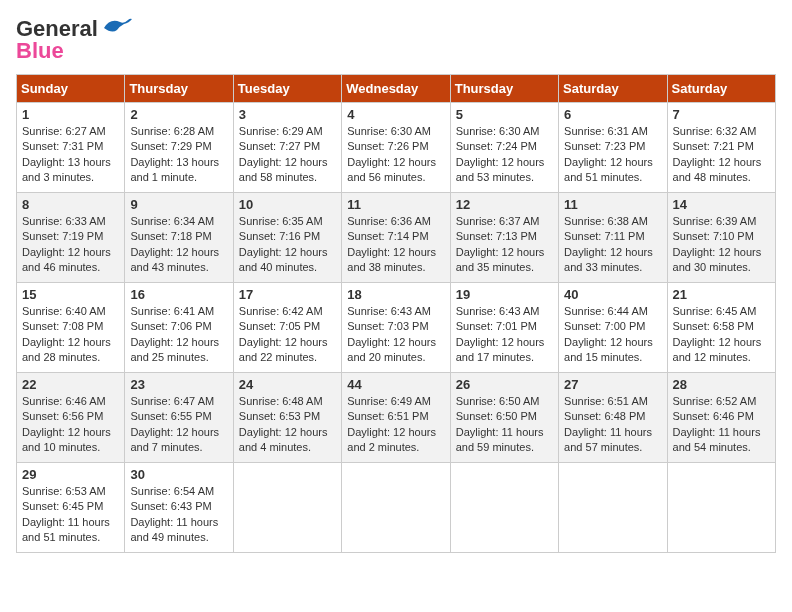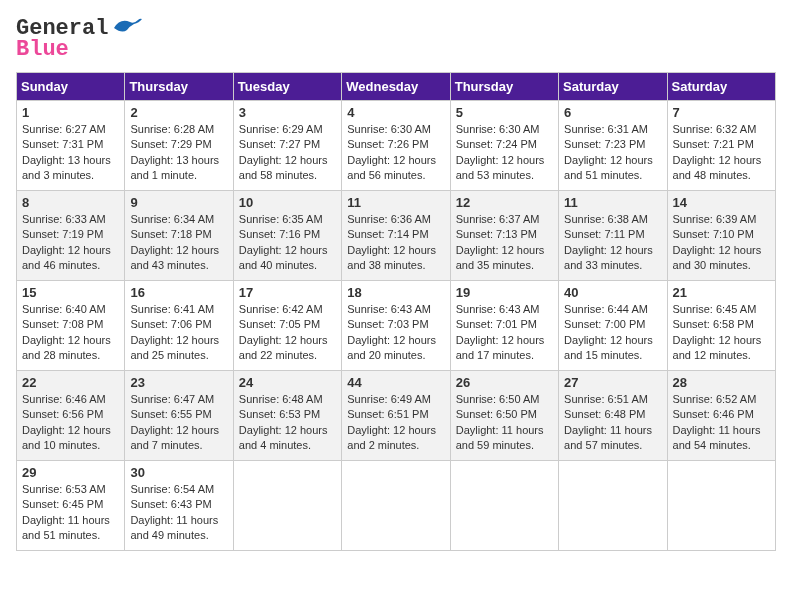--- a/index.html
+++ b/index.html
@@ -13,41 +13,40 @@
     .header {
       display: flex;
       align-items: flex-start;
       justify-content: space-between;
       margin-bottom: 10px;
     }
     .logo {
       display: flex;
       flex-direction: column;
       align-items: flex-start;
-      font-family: Liberation Mono, monospace;
     }
     .title-section {
       text-align: right;
     }
     .month-title {
       font-size: 36px;
       font-weight: normal;
       color: #333;
     }
     .subtitle {
       font-size: 16px;
       color: #555;
     }
     table {
       width: 100%;
       border-collapse: collapse;
       table-layout: fixed;
     }
     thead th {
-      background-color: #4c1d95;
+      background-color: #c2410c;
       color: #fff;
       font-size: 13px;
       font-weight: bold;
       padding: 6px 4px;
       text-align: left;
       border: 1px solid #ccc;
     }
     tbody td {
       vertical-align: top;
       border: 1px solid #ccc;

